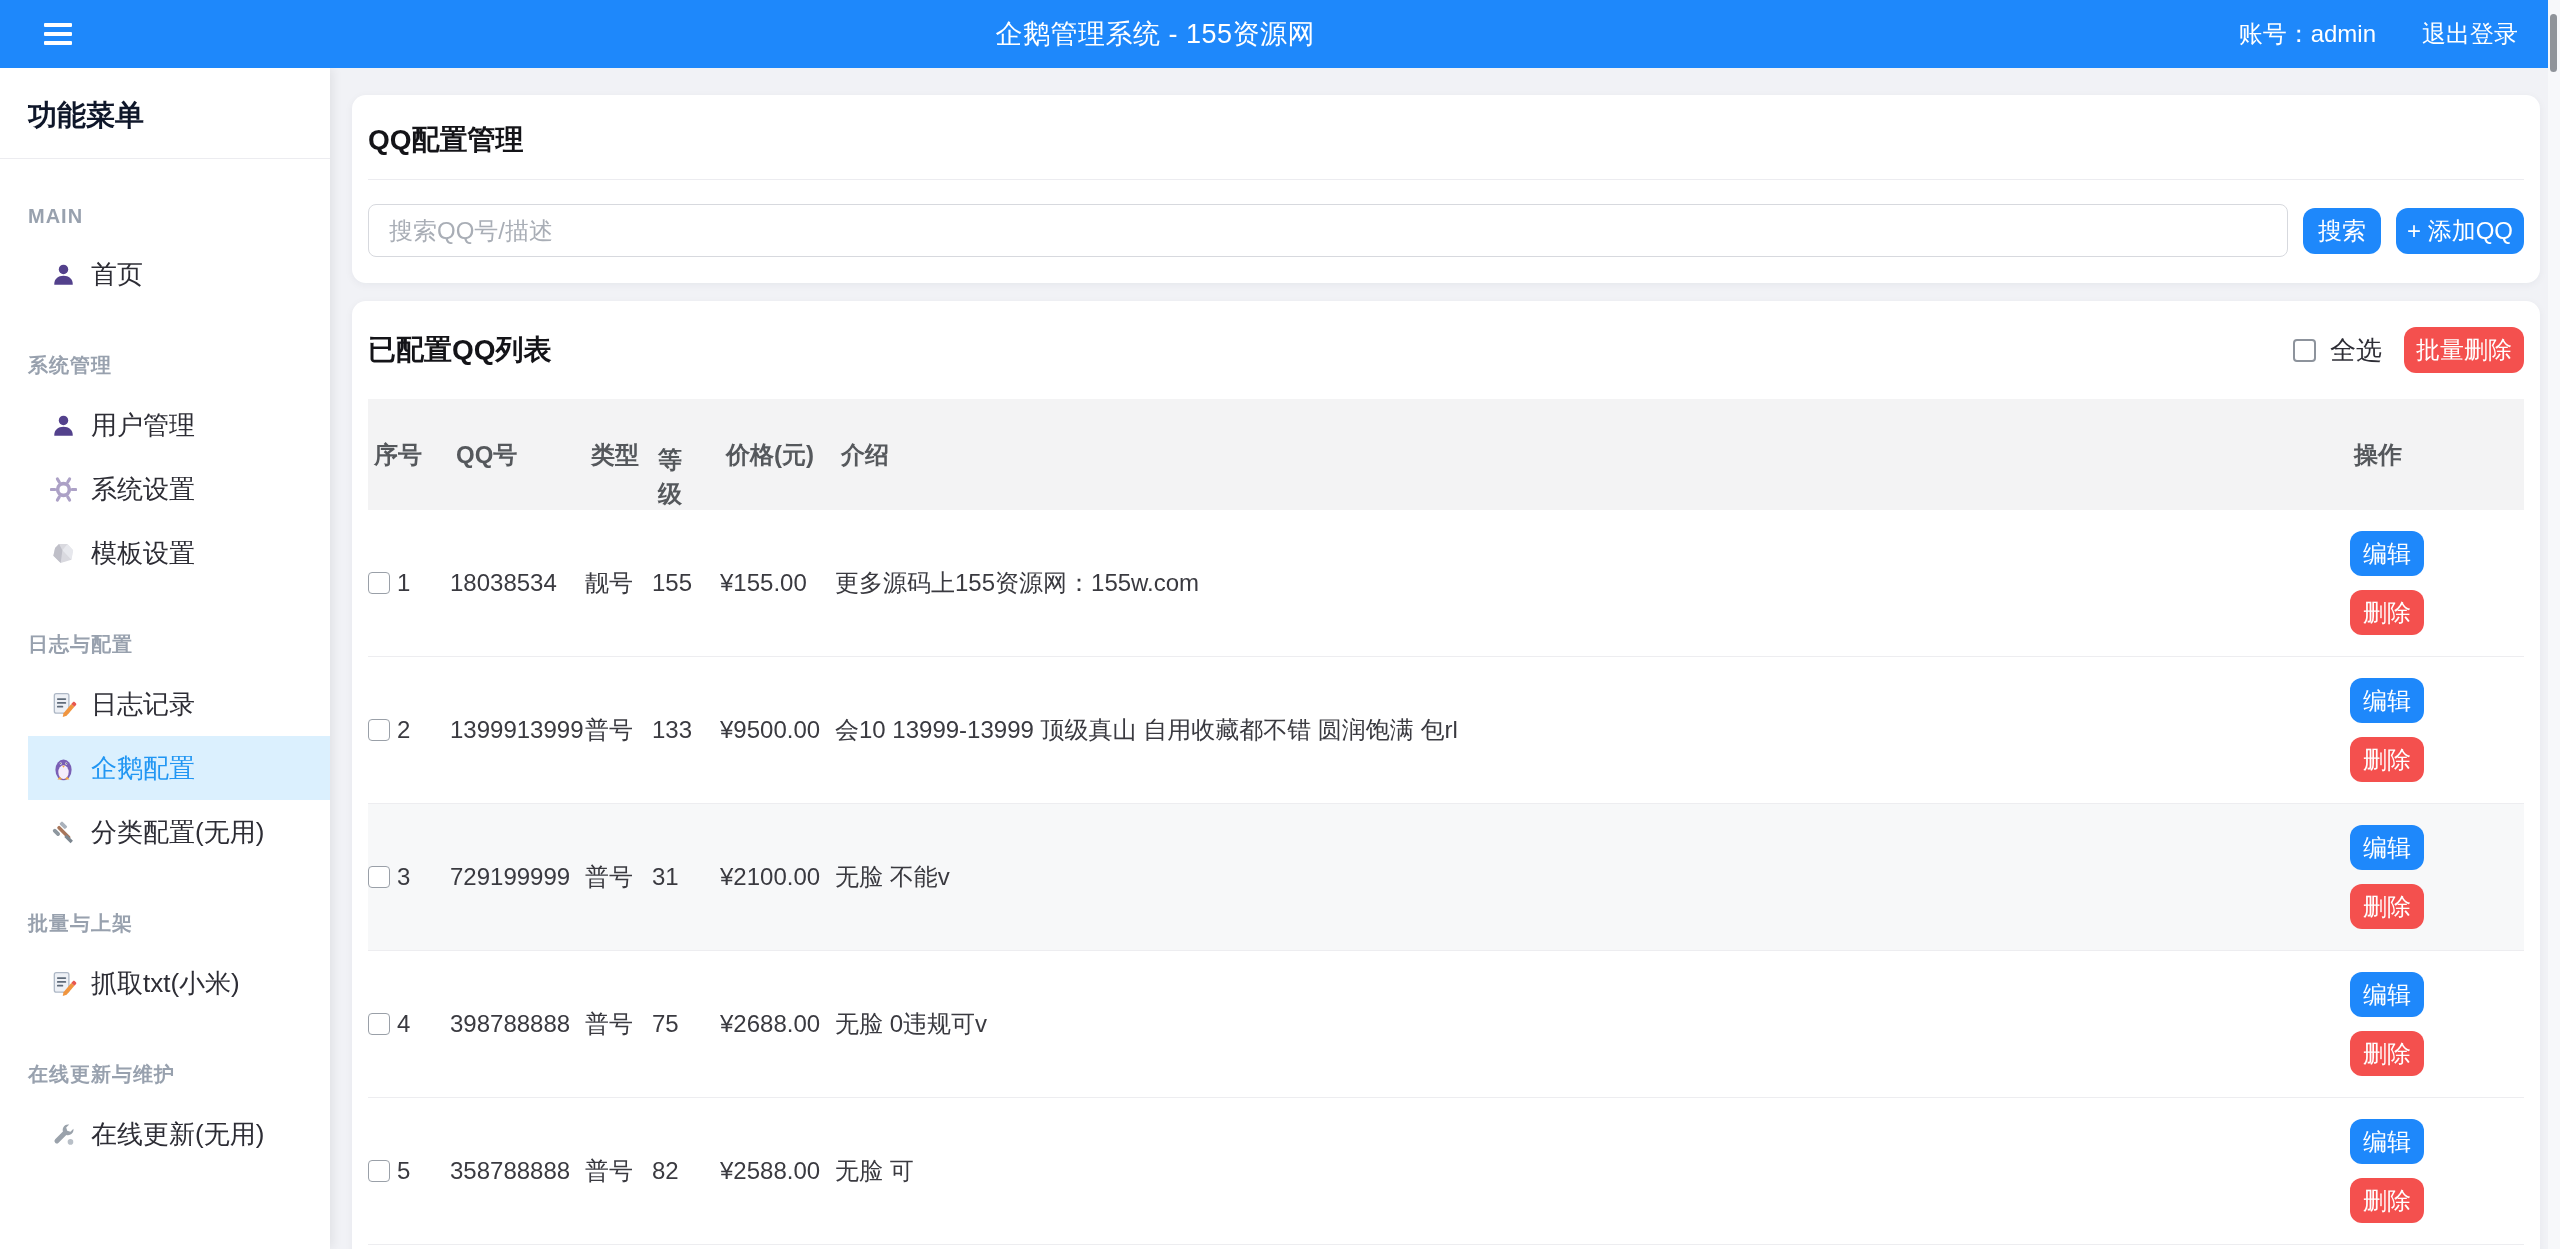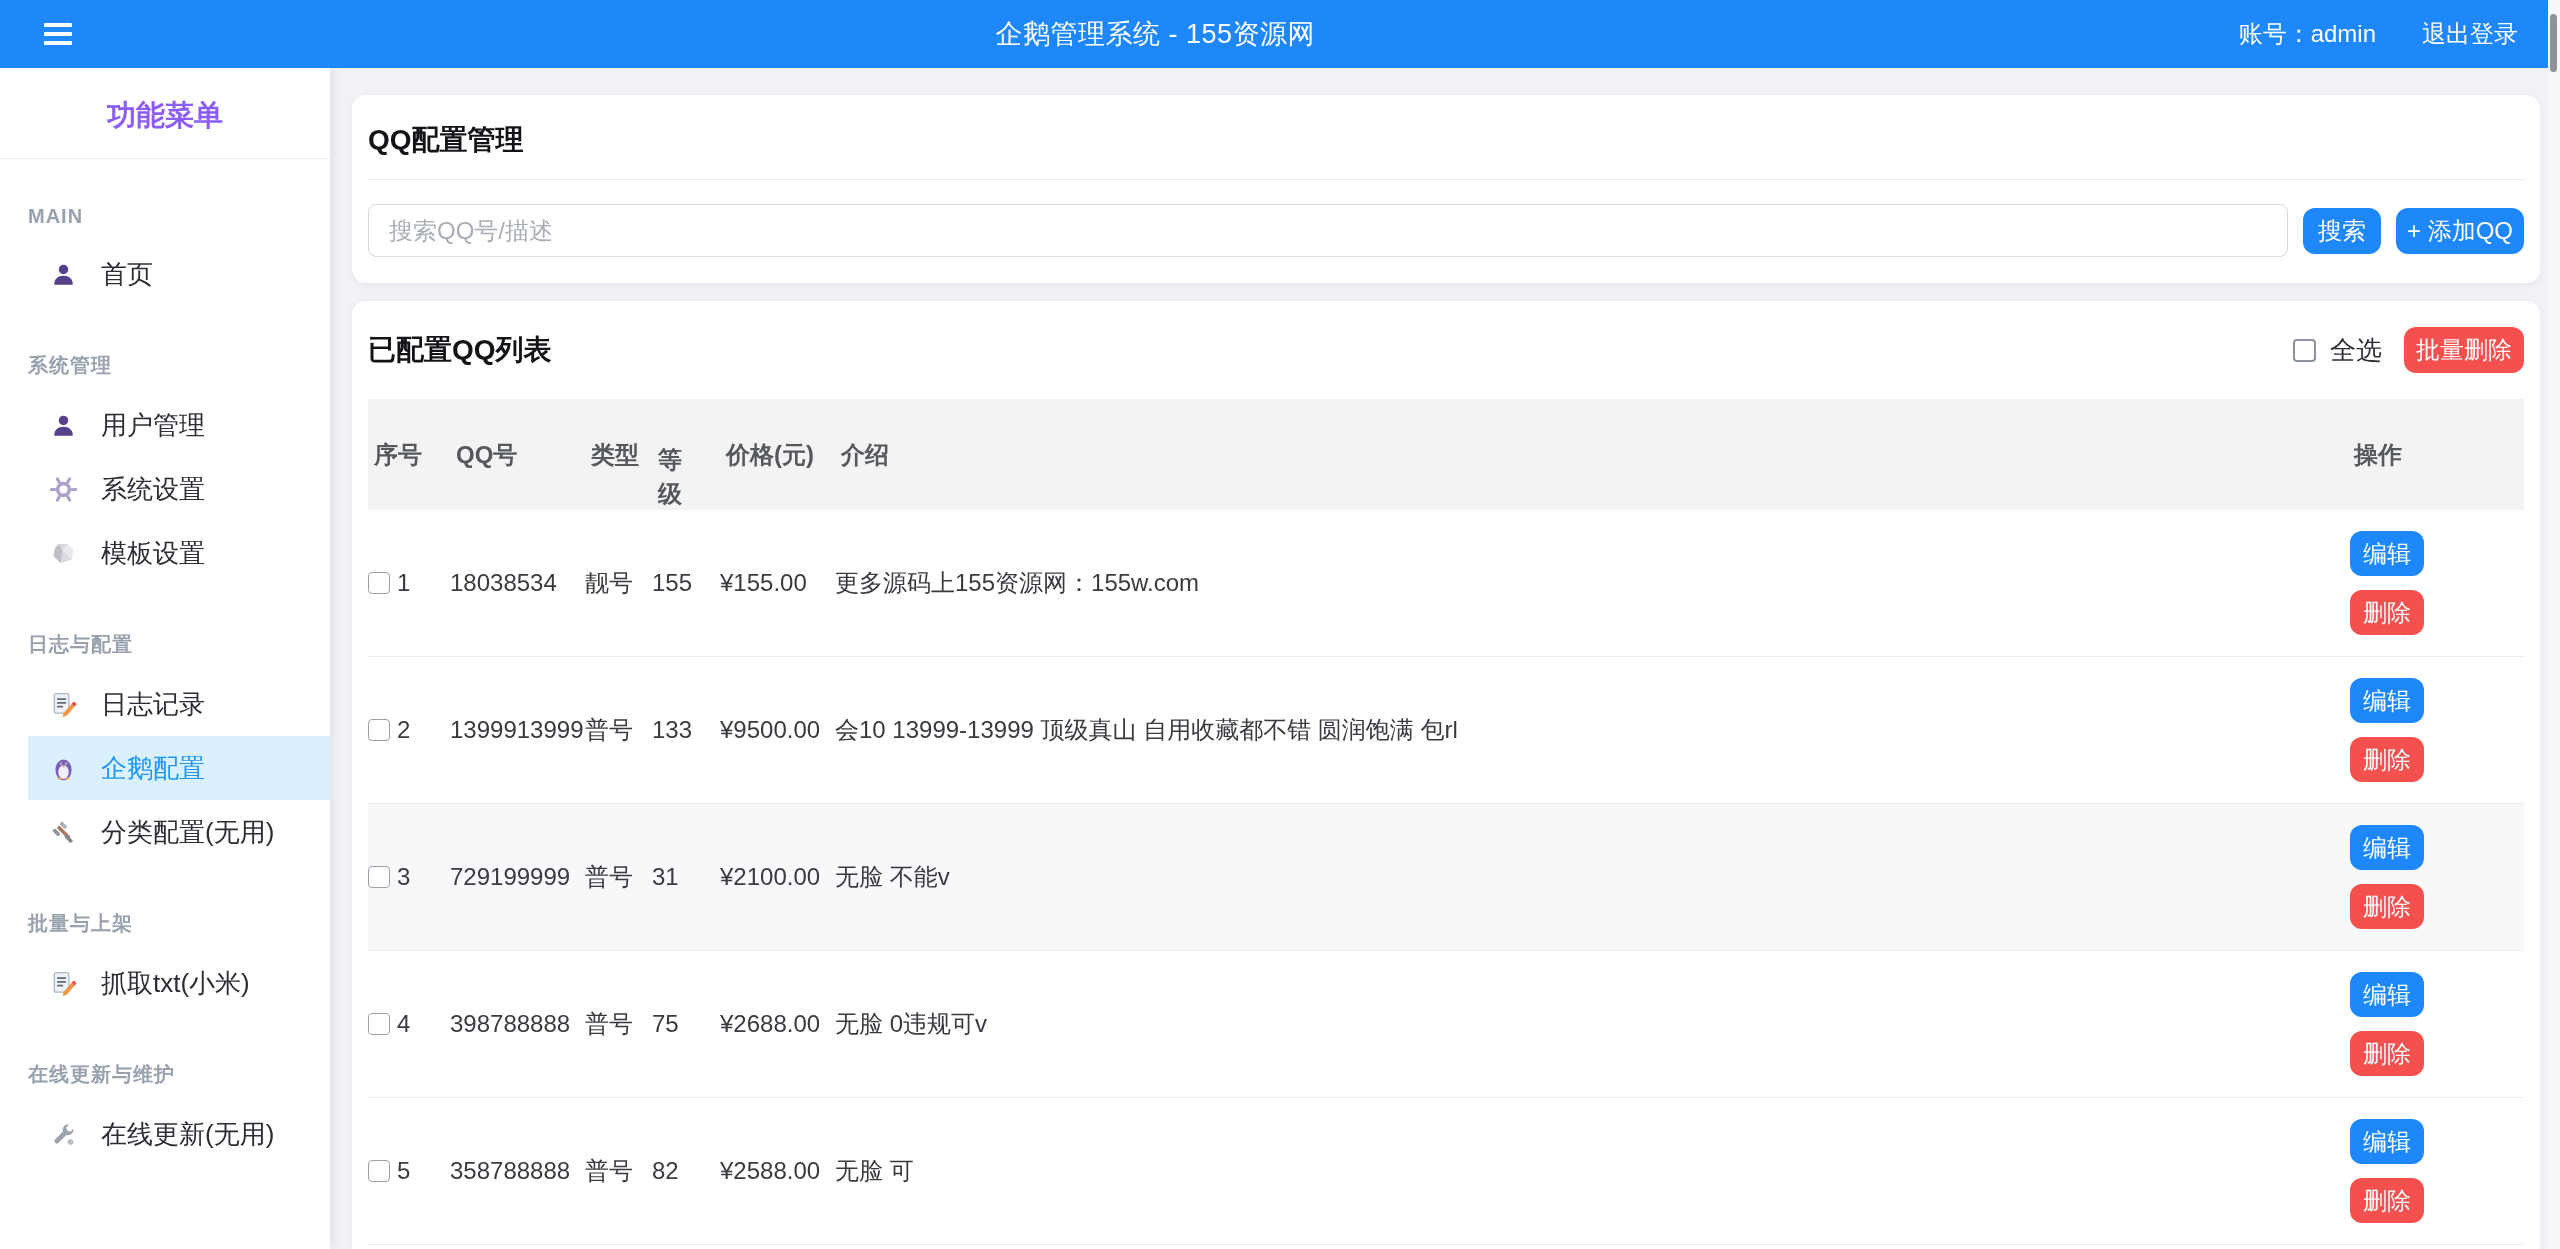--- a/index.html
+++ b/index.html
@@ -24,29 +24,29 @@
   .hamburger span{ display:block; height:3.5px; background:#fff; margin:5.5px 0; border-radius:1px; }
   .topbar-title{ flex:1; text-align:center; font-size:27px; letter-spacing:.5px; }
   .topbar-right{ display:flex; align-items:center; gap:46px; margin-right:30px; font-size:24px; }
   .topbar-right a{ color:#fff; text-decoration:none; cursor:pointer; }
 
   
   .sidebar{
     position:fixed; top:68px; left:0; bottom:0; width:330px;
     background:#fff; box-shadow:3px 0 10px rgba(0,0,0,.07); z-index:5;
   }
-  .sidebar-title{ font-size:29px; font-weight:700; color:#8b5cf6; padding:28px 28px 22px;text-align:center; }
+  .sidebar-title{ font-size:29px; font-weight:700; color:#0f172a; padding:28px 28px 22px; }
   .sidebar-divider{ border-bottom:1px solid #ececf0; }
   .nav-section-label{
     font-size:20px; color:#98a1ae; font-weight:700; letter-spacing:1px;
     margin:46px 28px 14px;
   }
   .nav-item{
     display:flex; align-items:center; height:64px;
-    margin-left:28px; padding-left:22px; gap:24px;
+    margin-left:28px; padding-left:22px; gap:14px;
     font-size:26px; color:#2d2d35; cursor:pointer;
   }
   .nav-item.active{ background:var(--active-bg); color:var(--active-text); }
   .nav-icon{ width:27px; height:27px; display:inline-flex; flex:none; }
   .nav-icon svg{ width:100%; height:100%; }
 
   
   .main{ position:absolute; left:330px; top:68px; right:12px; bottom:0; padding:27px 8px 0 22px; overflow:hidden; }
   .card{
     background:#fff; border-radius:14px; padding:26px 16px;

